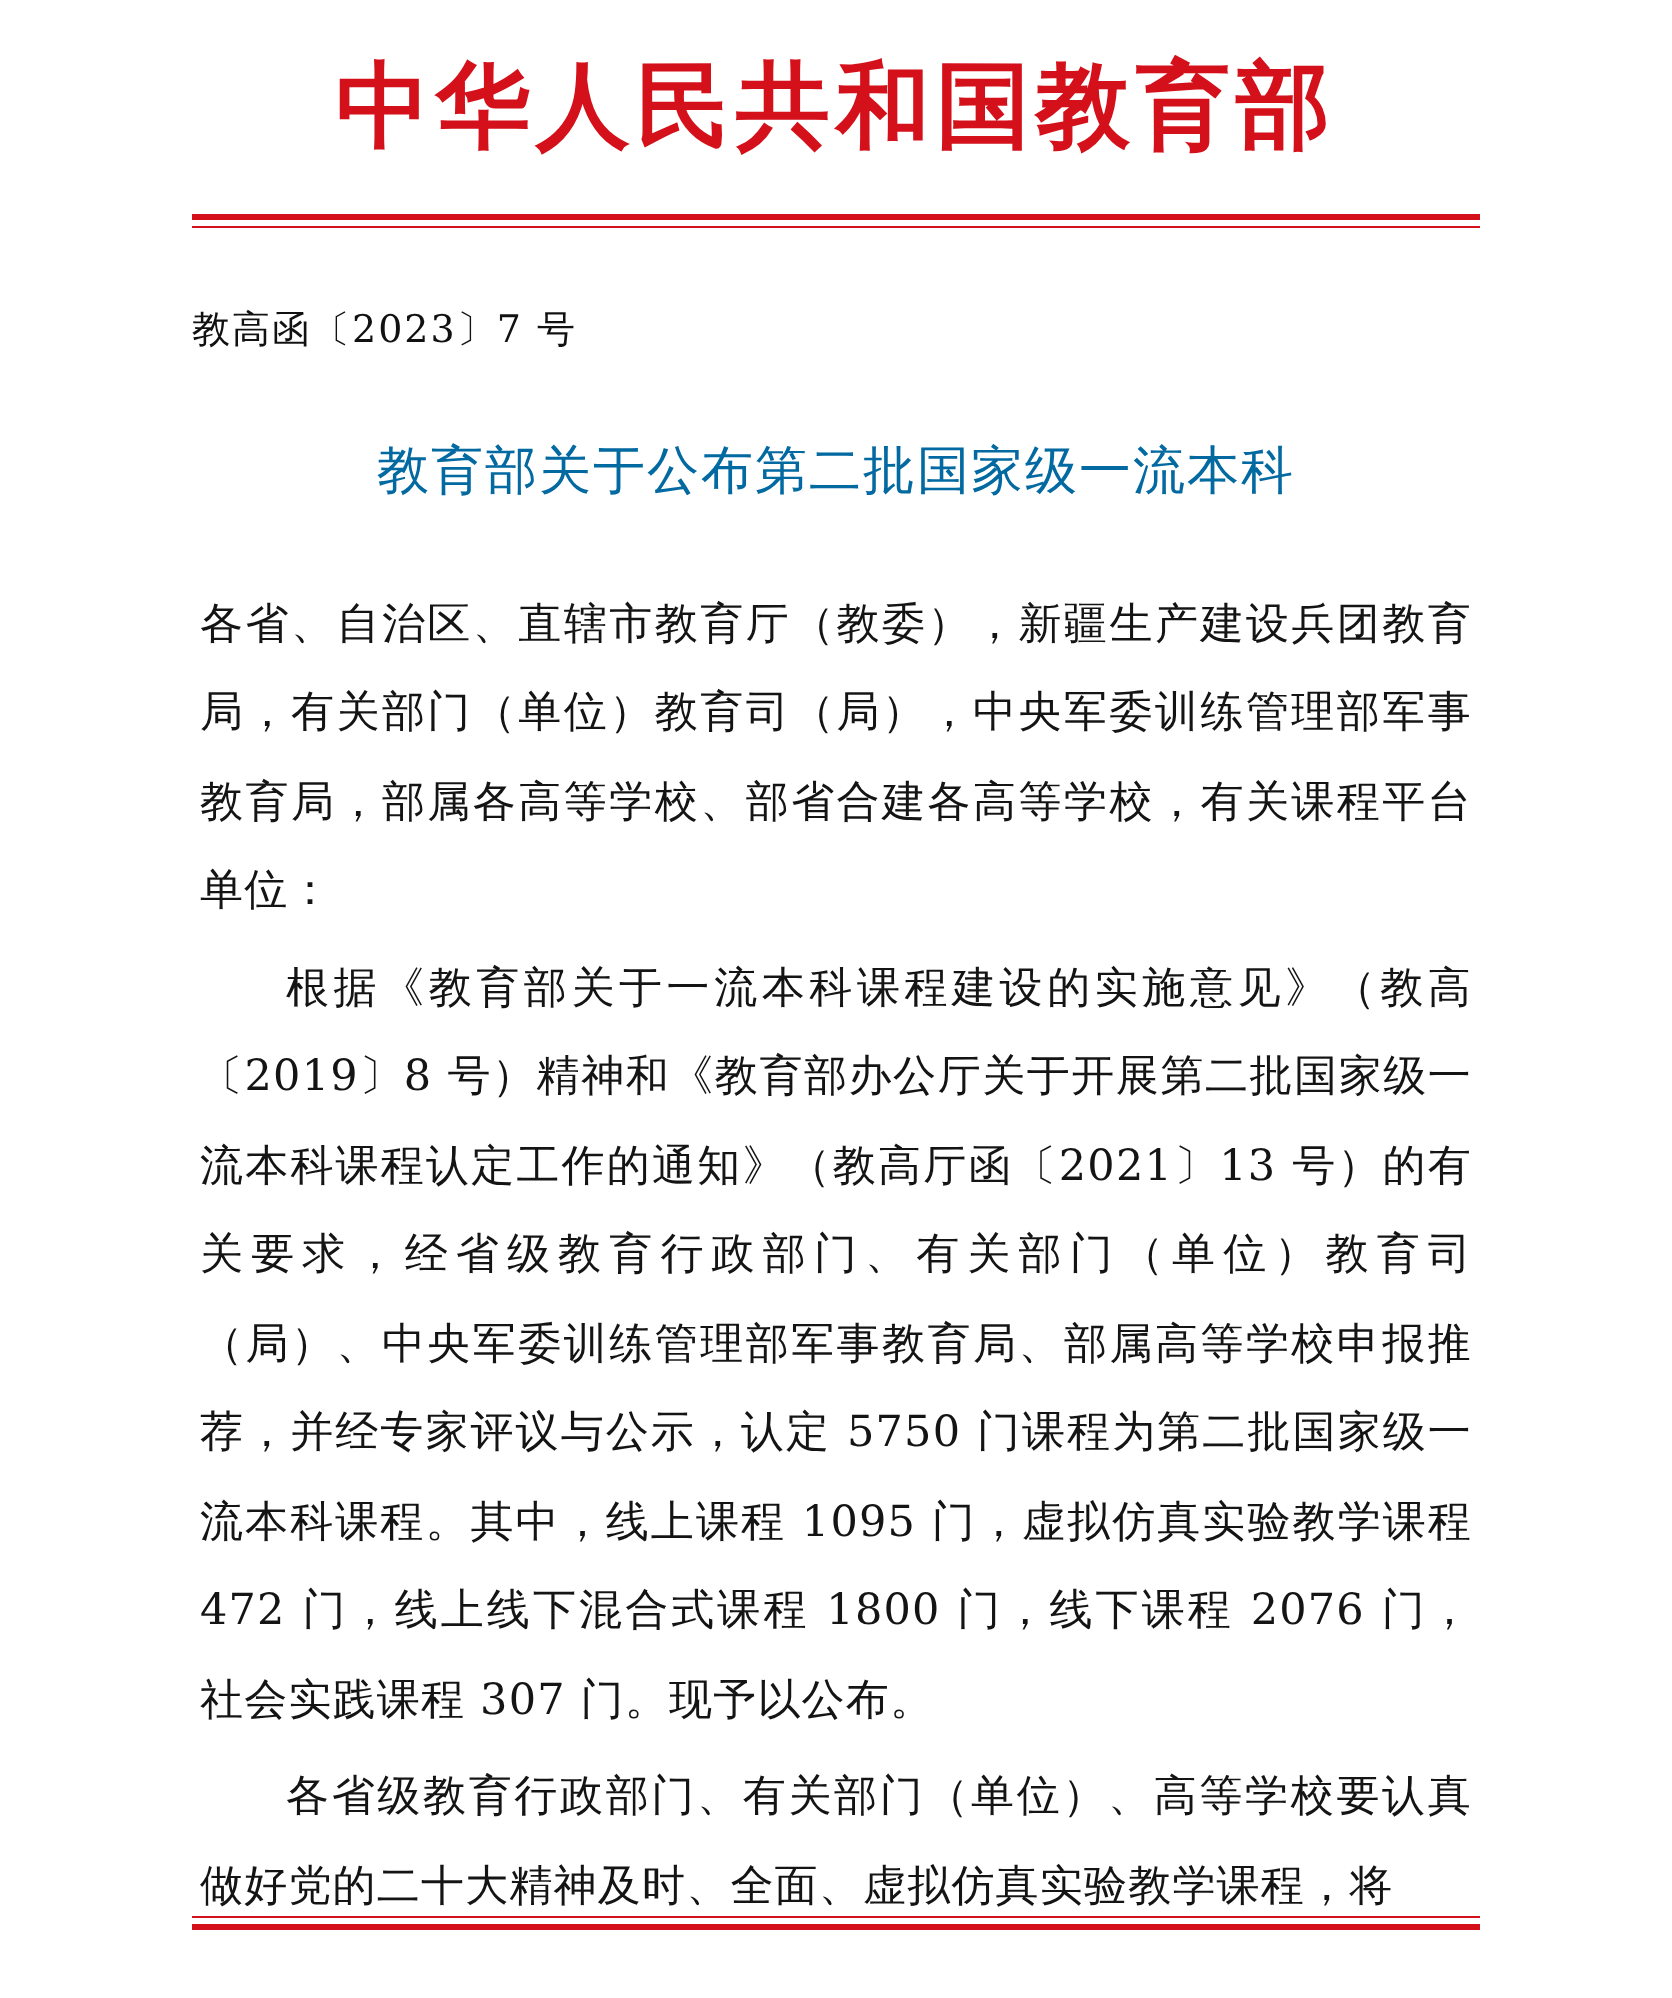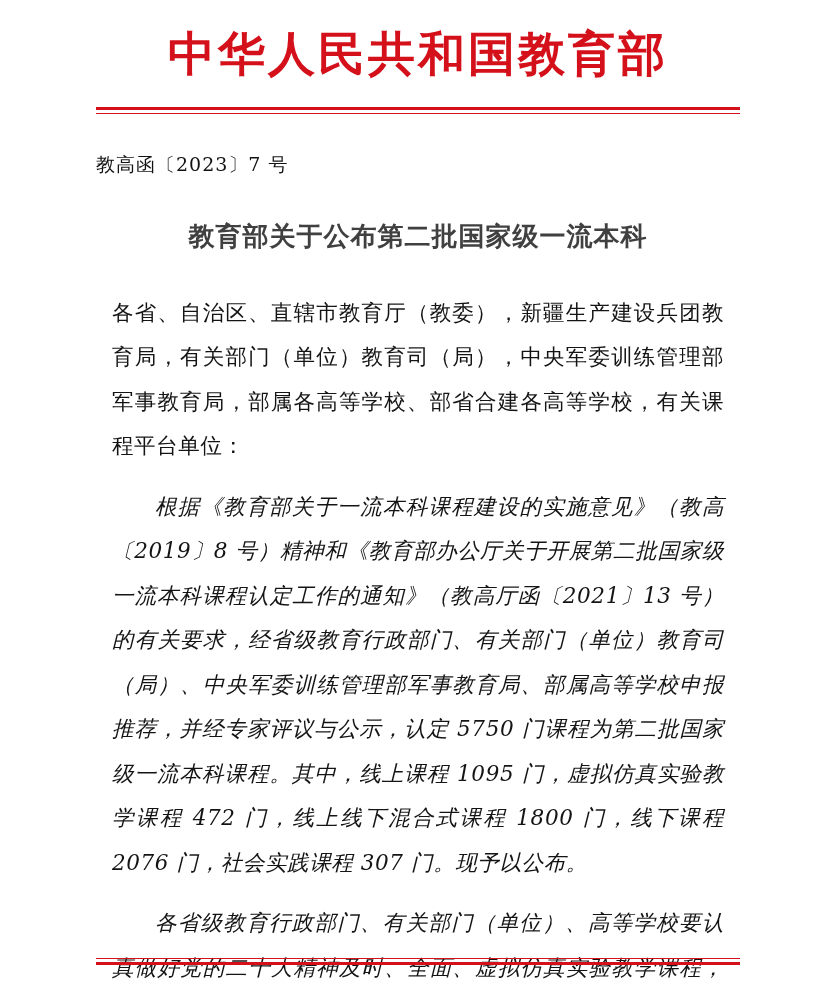--- a/index.html
+++ b/index.html
@@ -52,44 +52,43 @@
   .doc-number {
     text-align: left;
     font-size: 19px;
     margin-top: 38px;
     letter-spacing: 1px;
     color: #111;
   }
   .doc-title {
     text-align: center;
     font-size: 26px;
-    font-weight: bold;
+    font-weight: normal;
     line-height: 1.55;
     margin-top: 38px;
     letter-spacing: 1px;
-    color: #404040;
+    color: #0369a1;
   }
   .doc-title .line {
     display: block;
   }
   .body-text {
     margin-top: 34px;
     font-size: 21.5px;
     line-height: 2.07;
     text-align: justify;
     text-justify: inter-ideograph;
     letter-spacing: 0.6px;
     color: #141414;
   }
   .para {
-    margin: 16px;
+    margin: 4px;
   }
   .para + .para {
     margin-top: 0;
-    font-style: italic;
   }
   .indent {
     text-indent: 2em;
   }
   .footer-rule {
     position: absolute;
     left: 96px;
     right: 96px;
     bottom: 34px;
   }

